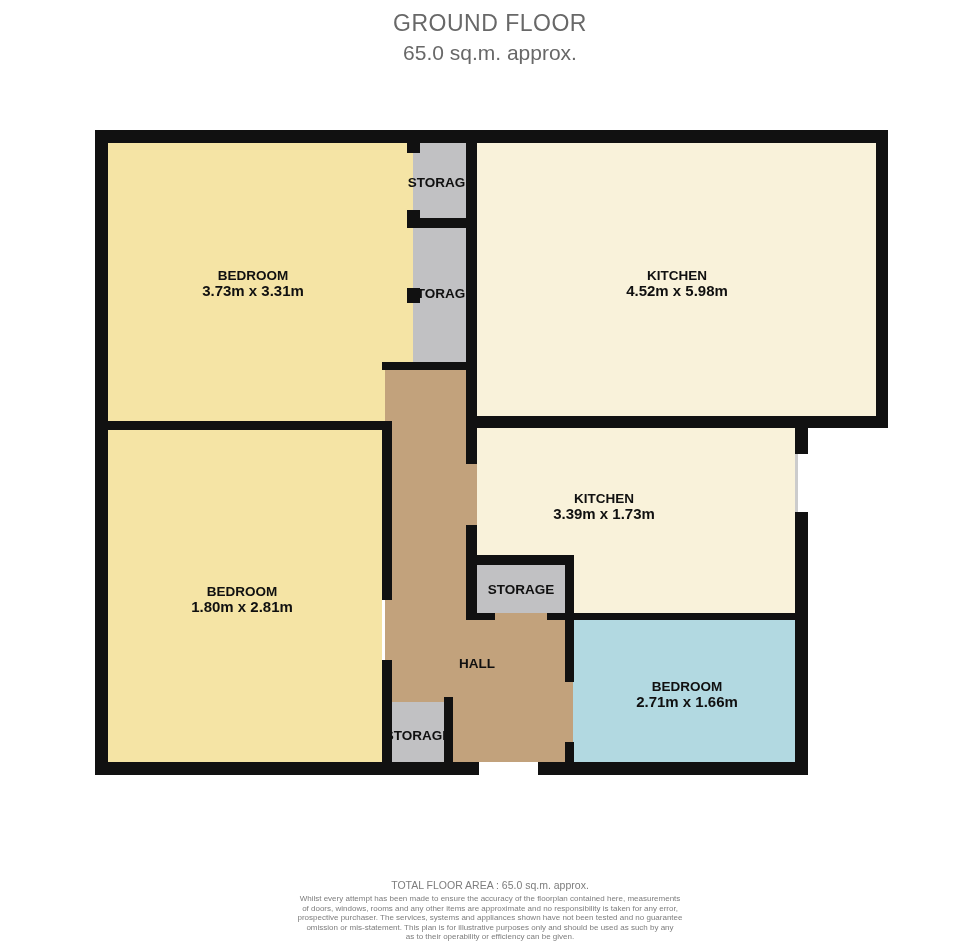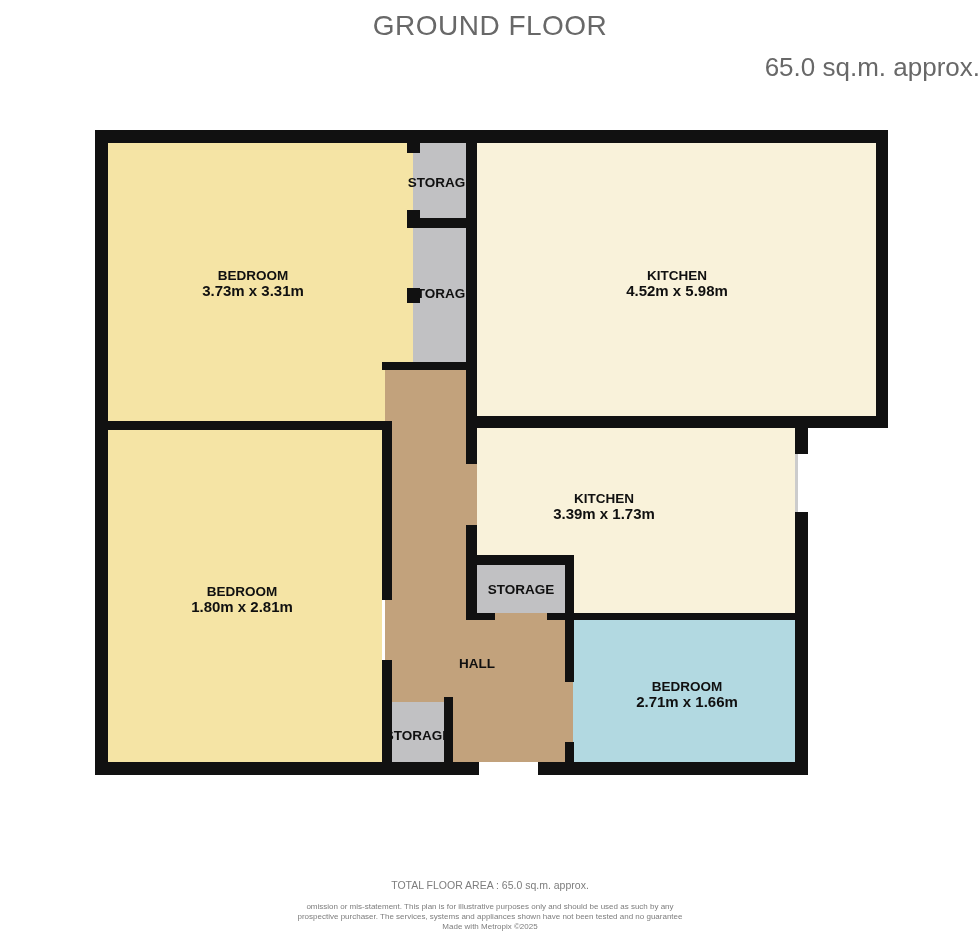--- a/index.html
+++ b/index.html
@@ -1,30 +1,30 @@
 <!DOCTYPE html>
 <html><head>
 <meta charset="utf-8">
 <style>
   html,body{margin:0;padding:0;background:#ffffff;}
   .page{position:relative;width:980px;height:944px;background:#ffffff;overflow:hidden;
         font-family:"Liberation Sans", sans-serif;}
   .title-block{position:absolute;left:0;top:10px;width:980px;text-align:center;color:#686868;}
-  .title-line1{font-size:28px;letter-spacing:.5px;}
-  .title-line2{font-size:26px;margin-top:10px;text-align:right;}
+  .title-line1{font-size:23px;letter-spacing:.5px;}
+  .title-line2{font-size:21px;margin-top:4px;}
   .plan{position:absolute;left:0;top:0;width:980px;height:944px;}
   .room,.wall,.winline{position:absolute;}
   .wall{z-index:2;}
   .winline{z-index:2;background:#cccccc;}
   .room-label{position:absolute;z-index:1;transform:translate(-50%,-50%);
       text-align:center;font-weight:bold;font-size:13.5px;line-height:15px;
       color:#101010;white-space:nowrap;}
   .room-label .dims{font-size:15px;}
   .footer{position:absolute;left:0;top:879px;width:980px;text-align:center;color:#7d7d7d;}
-  .footer-total{font-size:10.5px;margin-bottom:11px;}
+  .footer-total{font-size:10.5px;margin-bottom:3px;}
   .footer-line{font-size:8px;line-height:9.5px;}
   .footer-credit{font-size:8px;line-height:10px;margin-top:1px;}
 </style>
 </head>
 <body>
 
 <div class="page">
 
   <div class="title-block">
     <div class="title-line1">GROUND FLOOR</div>
@@ -108,18 +108,21 @@
       <div>STORAGE</div>
     </div>
     <div class="room-label" style="left:418px;top:735px;">
       <div>STORAGE</div>
     </div>
 
   </div>
 
   <div class="footer">
     <div class="footer-total">TOTAL FLOOR AREA : 65.0 sq.m. approx.</div>
+    <div class="footer-line">Whilst every attempt has been made to ensure the accuracy of the floorplan contained here, measurements</div>
+    <div class="footer-line">of doors, windows, rooms and any other items are approximate and no responsibility is taken for any error,</div>
+    <div class="footer-line">prospective purchaser. The services, systems and appliances shown have not been tested and no guarantee</div>
     <div class="footer-line">omission or mis-statement. This plan is for illustrative purposes only and should be used as such by any</div>
-    <div class="footer-line">prospective purchaser. The services, systems and appliances shown have not been tested and no guarantee</div>
+    <div class="footer-line">as to their operability or efficiency can be given.</div>
     <div class="footer-credit">Made with Metropix ©2025</div>
   </div>
 
 </div>
 
 </body></html>

